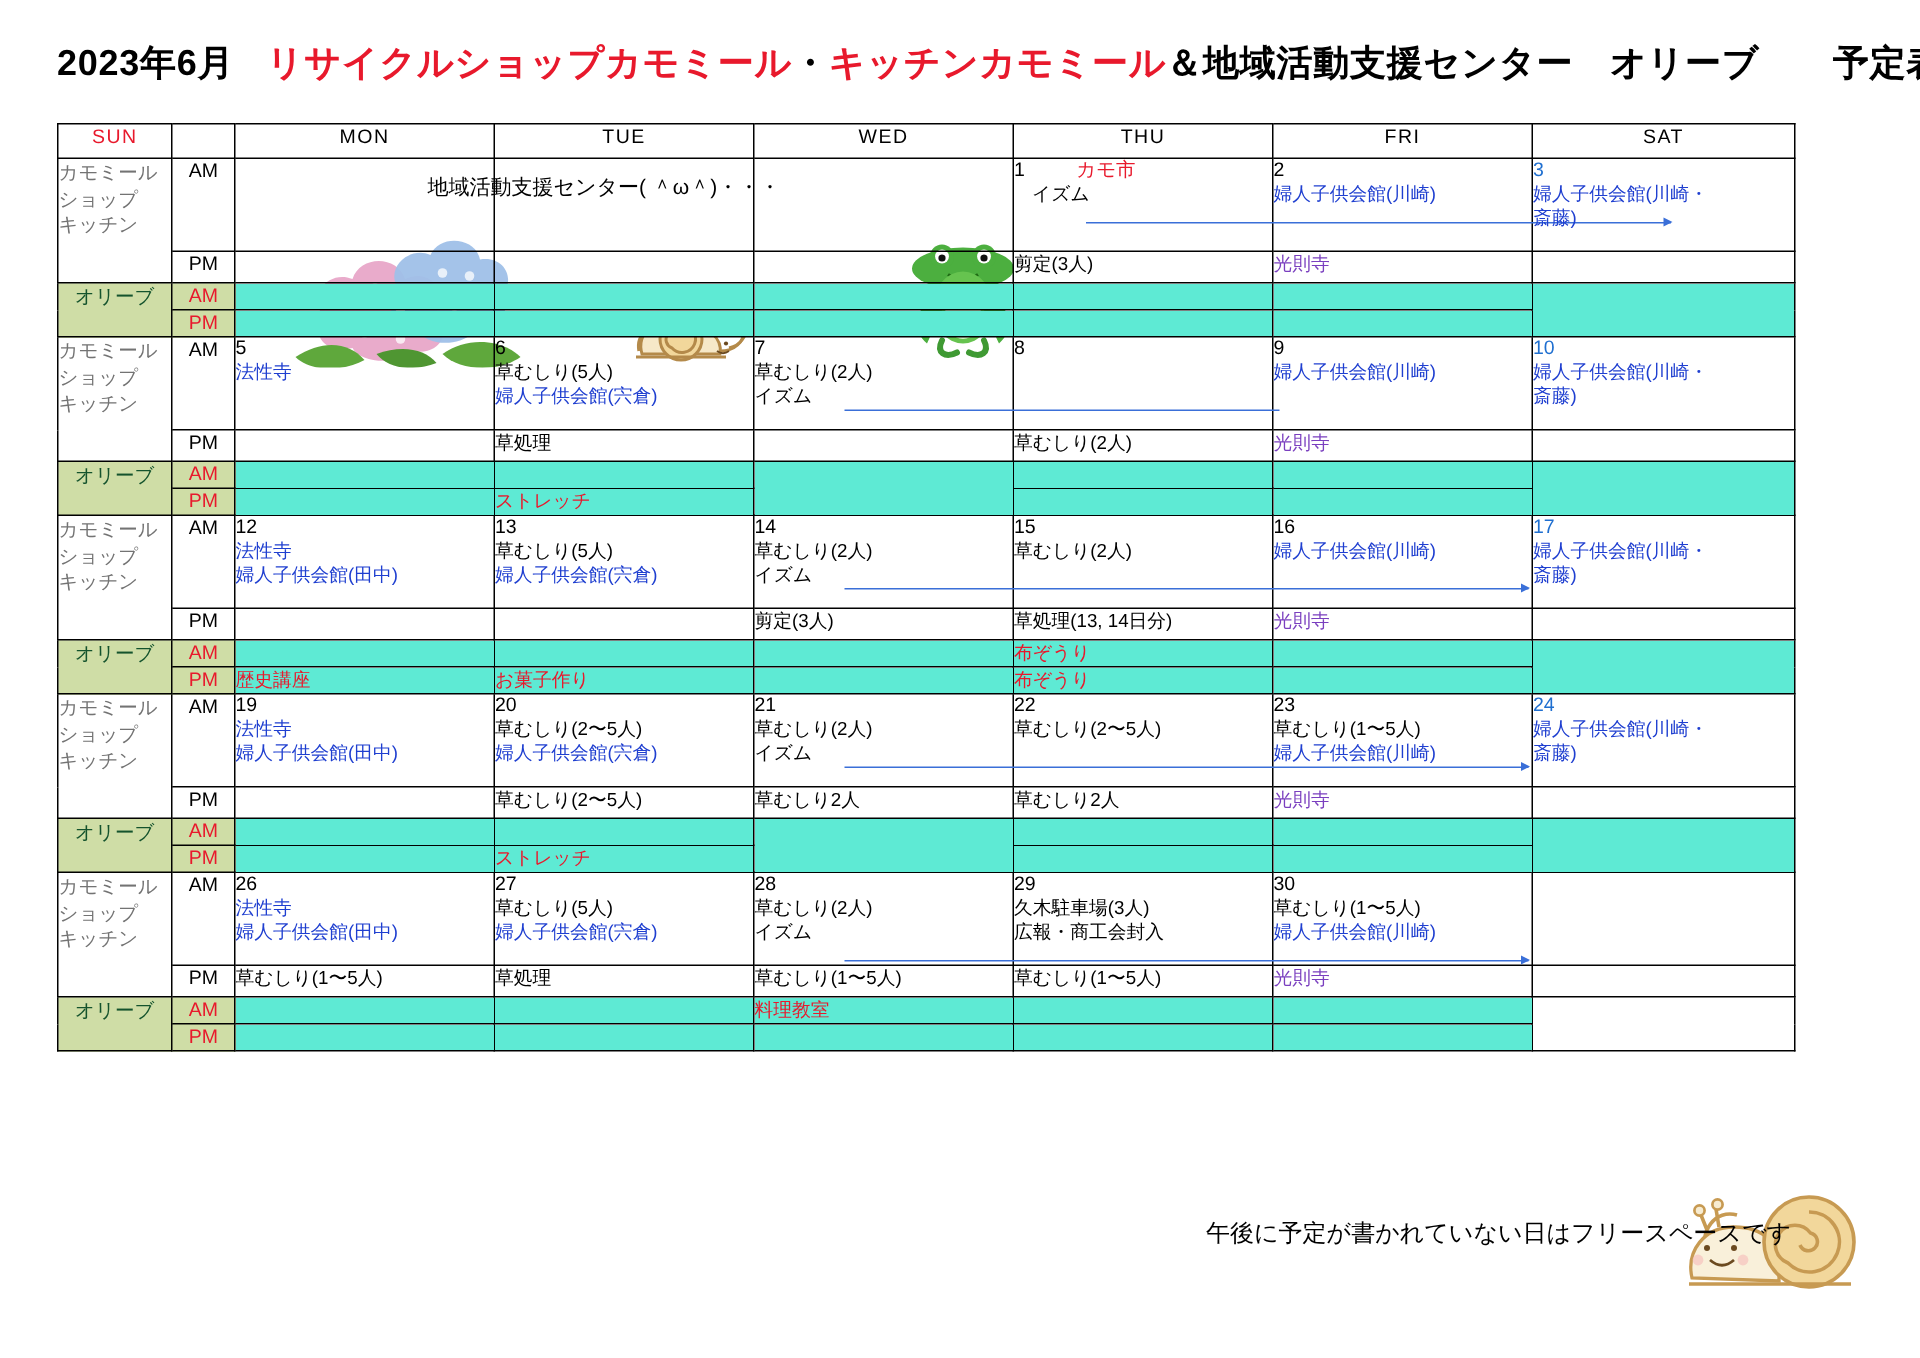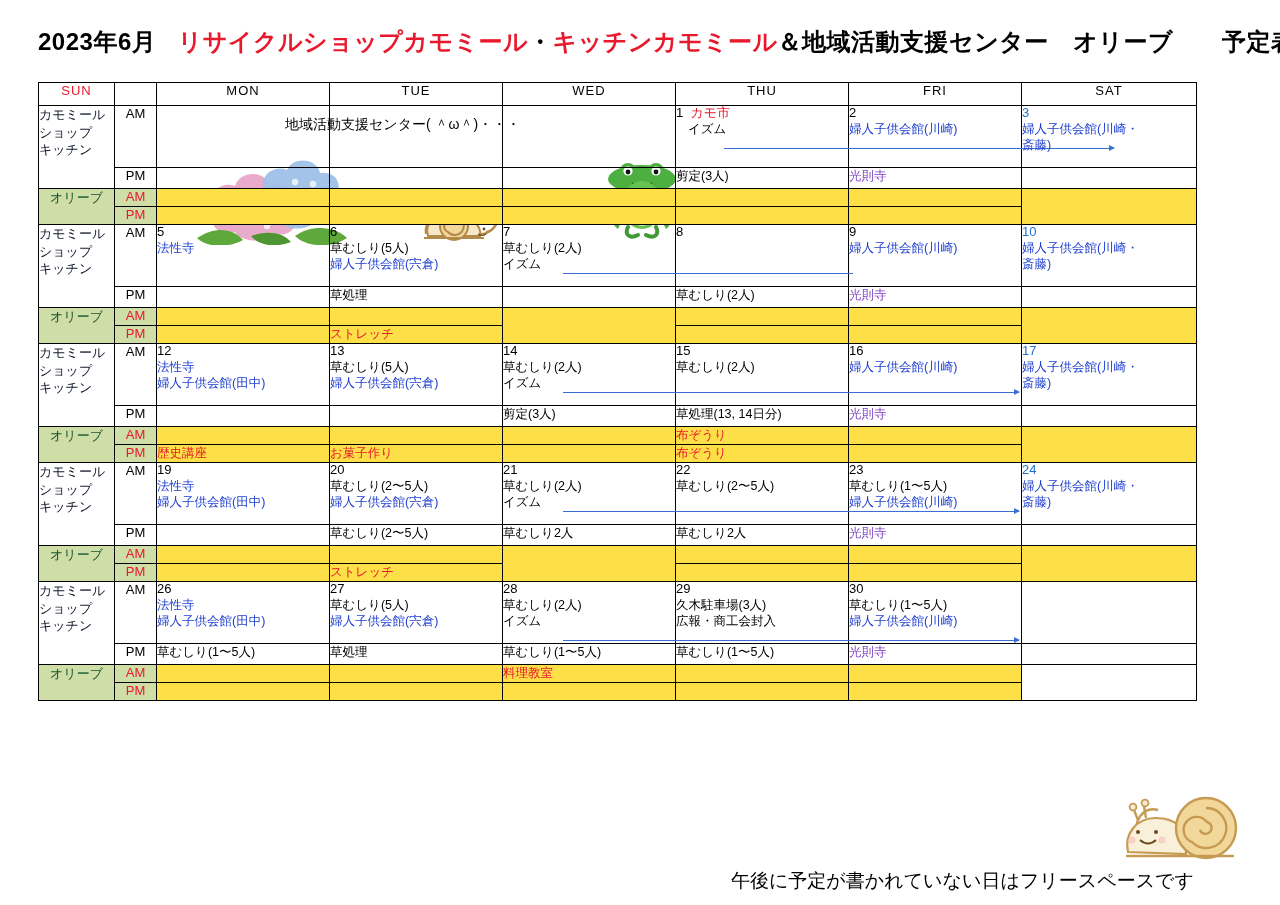--- a/index.html
+++ b/index.html
@@ -71,21 +71,21 @@
     text-align: center;
     height: 22px;
     font-size: 13px;
     vertical-align: middle;
     letter-spacing: 1px;
   }
   .hdr .sun { color: #e8192c; }
 
   
   .side-kamo {
-    color: #0f172a;
+    color: #737373;
     font-size: 12px;
     line-height: 1.35;
     padding: 4px 4px 4px 5px;
     vertical-align: middle;
     text-align: left;
   }
   .side-olive {
     color: #14532d;
     font-size: 12px;
     padding: 3px 4px 3px 5px;
@@ -118,27 +118,27 @@
   .daynum.sat { color: #1f6fd0; }
   .ev {
     display: block;
     line-height: 1.3;
     font-size: 12.5px;
   }
   .ev.blue { color: #1f3fd0; }
   .ev.purple { color: #7a3fbf; }
   .ev.red { color: #e8192c; }
   .ev.black { color: #000; }
-  .inline-red { color: #e8192c; }
+  .inline-red { color: #e8192c; margin-left: 27px; }
 
   .row-am { height: 62px; }
   .row-pm { height: 21px; }
   .row-am1 { height: 62px; }
   .olive-row { height: 18px; background: #cfdda6; }
-  .olive-row td.cell { background: #fde047; }
+  .olive-row td.cell { background: #5eead4; }
   .olive-blank { background: #cfdda6; }
 
   
   .slash {
     position: relative;
     background-image: linear-gradient(to bottom right, transparent 0%, transparent 48.6%, #000 48.6%, #000 51.4%, transparent 51.4%, transparent 100%);
     background-repeat: no-repeat;
     background-size: 100% 100%;
   }
   .slash2 {
@@ -161,22 +161,22 @@
     border-top: 3.5px solid transparent;
     border-bottom: 3.5px solid transparent;
   }
   .arrow-noarrow::after { display: none; }
 
   
   .art { position: absolute; pointer-events: none; }
   .note {
     position: absolute;
     right: 86px;
-    top: 868px;
-    font-size: 19px;
+    top: 812px;
+    font-size: 16px;
     white-space: nowrap;
   }
   .msg-top {
     position: absolute;
     left: 285px;
     top: 116px;
     font-size: 14px;
     white-space: nowrap;
   }
 </style>

